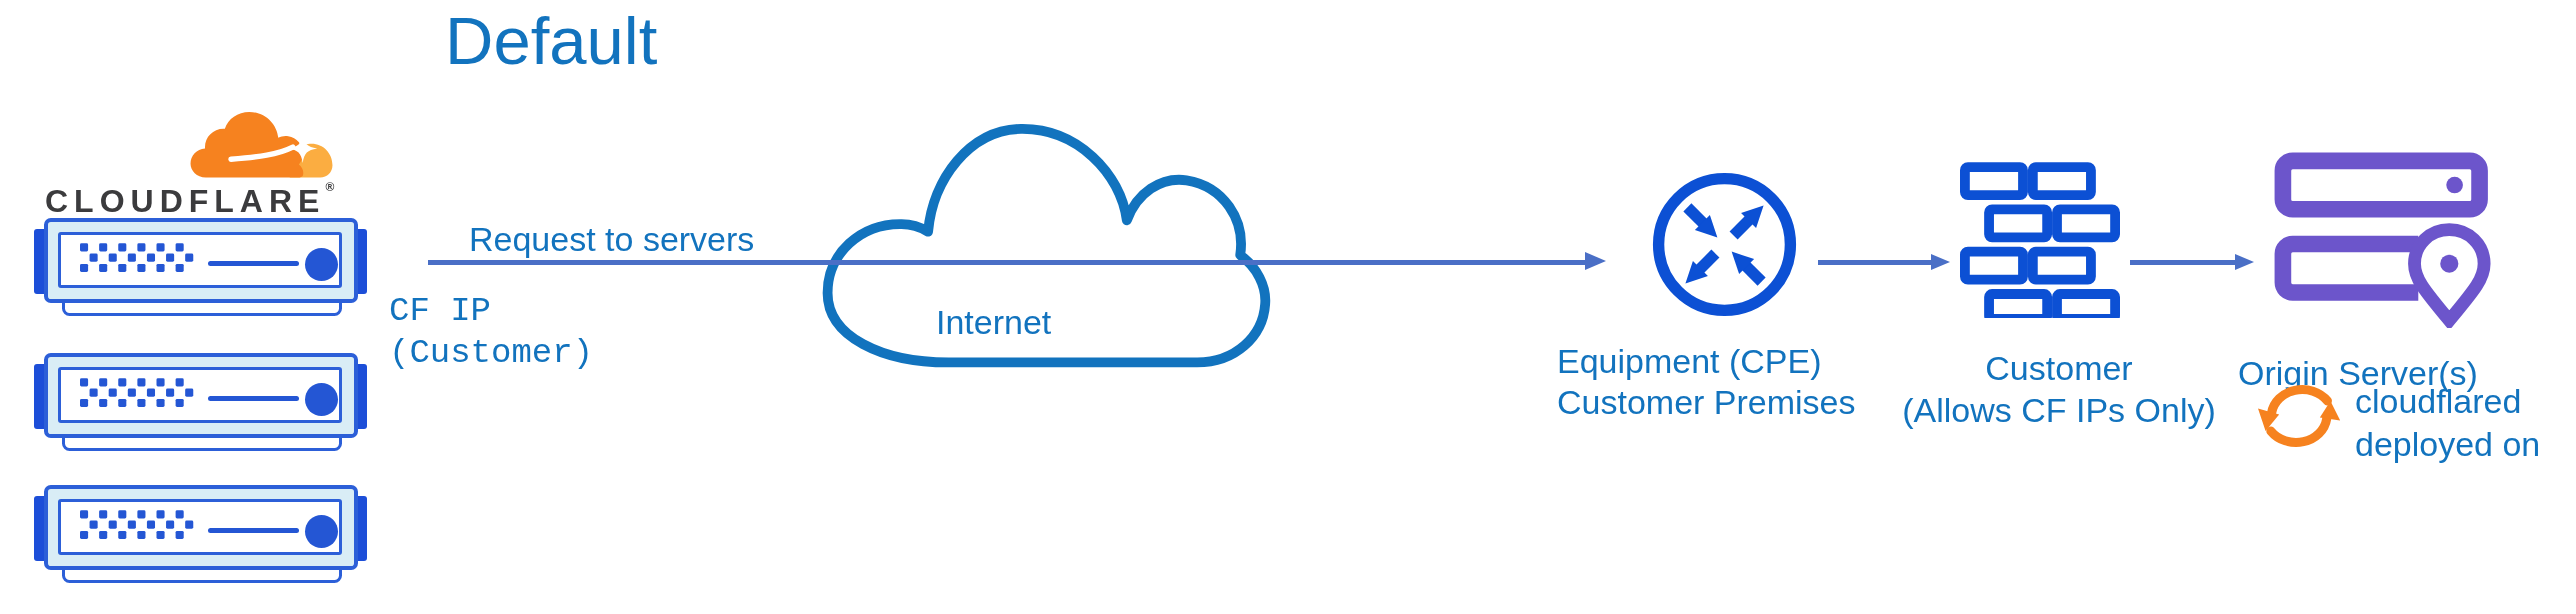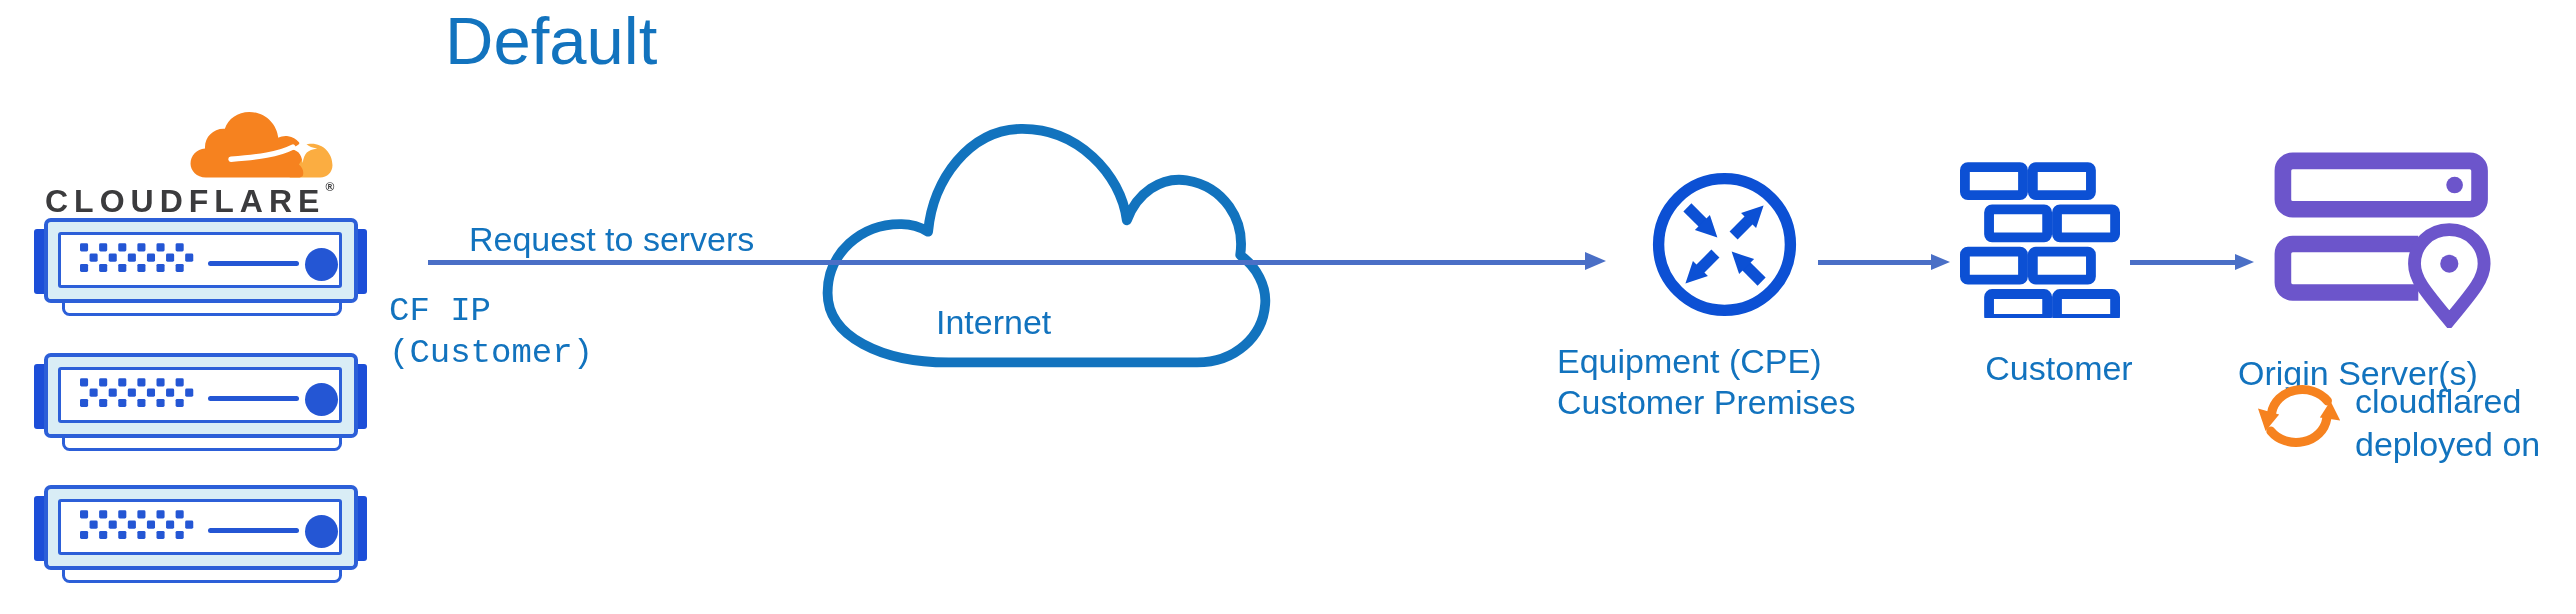--- a/index.html
+++ b/index.html
@@ -253,20 +253,21 @@
       <rect class="brick" x="38.5" y="66.5" width="77" height="37" rx="4"></rect>
       <rect class="brick" x="128.5" y="66.5" width="77" height="37" rx="4"></rect>
       <rect class="brick" x="6.5" y="122.5" width="77" height="37" rx="4"></rect>
       <rect class="brick" x="96.5" y="122.5" width="77" height="37" rx="4"></rect>
       <rect class="brick" x="38.5" y="178.5" width="77" height="33" rx="4"></rect>
       <rect class="brick" x="128.5" y="178.5" width="77" height="33" rx="4"></rect>
     </svg>
   </div>
   <div class="abs label" style="left:1881px;top:347px;width:356px;text-align:center;line-height:42px;">
     <div>Customer</div>
+    <div>(Allows CF IPs Only)</div>
   </div>
 
   <div class="abs flow-line" style="left:2130px;top:260px;width:105px;"></div>
   <div class="abs arrowhead small" style="left:2235px;top:254px;"></div>
 
   <div class="abs" style="left:2273px;top:151px;">
     <svg width="221" height="177" viewBox="0 0 292 234">
       <rect class="purple-stroke" x="13" y="13" width="260" height="64" rx="13" stroke-width="22"></rect>
       <circle class="purple-fill" cx="240" cy="45" r="11"></circle>
       <rect class="purple-stroke" x="13" y="123" width="260" height="64" rx="13" stroke-width="22"></rect>

